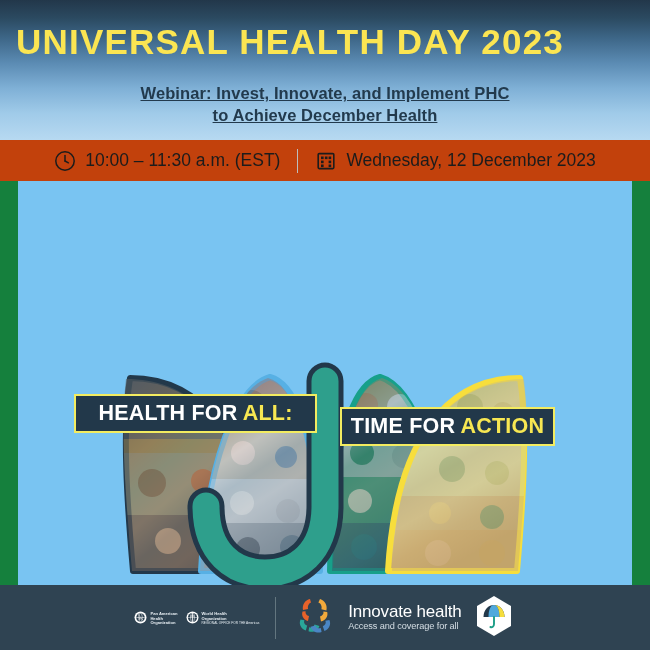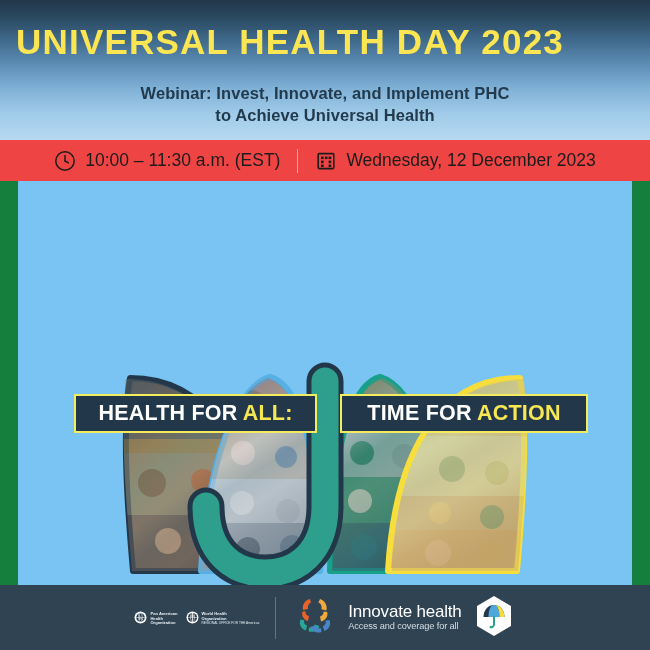--- a/index.html
+++ b/index.html
@@ -61,30 +61,31 @@
     position: absolute;
     left: 0;
     top: 82px;
     width: 650px;
     text-align: center;
     color: #223A4D;
     font-size: 16.5px;
     font-weight: bold;
     line-height: 22px;
     letter-spacing: 0.1px;
+    text-decoration: underline;
   }
   .sub-line { display: block; }
 
   
   #info-bar {
     position: absolute;
     left: 0; top: 140px;
     width: 650px;
     height: 41px;
-    background: #ef4444;
+    background: #c2410c;
     display: flex;
     align-items: center;
     justify-content: center;
   }
   .info-group {
     display: flex;
     align-items: center;
     gap: 9px;
   }
   .info-text {
@@ -132,21 +133,21 @@
     height: 39px;
     background: #22384A;
     border: 2px solid #F3EC60;
     box-sizing: border-box;
     display: flex;
     align-items: center;
     justify-content: center;
     z-index: 6;
   }
   #banner-left  { left: 74px;  width: 243px; }
-  #banner-right { left: 340px; width: 248px; }
+  #banner-right { left: 340px; width: 215px; margin-top: 13px; }
   .banner-text {
     font-size: 21.5px;
     font-weight: bold;
     letter-spacing: 0.2px;
     color: #FFFFFF;
     white-space: nowrap;
   }
   .banner-text .hl { color: #F7E752; }
 
   
@@ -228,21 +229,21 @@
 </style>
 </head>
 <body>
 
 <div id="poster">
 
   <div id="header">
     <div id="main-title">UNIVERSAL HEALTH DAY 2023</div>
     <div id="subtitle">
       <span class="sub-line">Webinar: Invest, Innovate, and Implement PHC</span>
-      <span class="sub-line">to Achieve Universal Health</span>
+      <span class="sub-line">to Achieve December Health</span>
     </div>
   </div>
 
   <div id="info-bar">
     <div class="info-group">
       <span>
         <svg class="icon-svg" width="22" height="22" viewBox="0 0 22 22">
           <circle cx="11" cy="11" r="9.2" fill="none" stroke="#1C1C1C" stroke-width="1.5"></circle>
           <line x1="11" y1="11" x2="11" y2="5.6" stroke="#1C1C1C" stroke-width="1.5" stroke-linecap="round"></line>
           <line x1="11" y1="11" x2="14.4" y2="12.8" stroke="#1C1C1C" stroke-width="1.5" stroke-linecap="round"></line>

